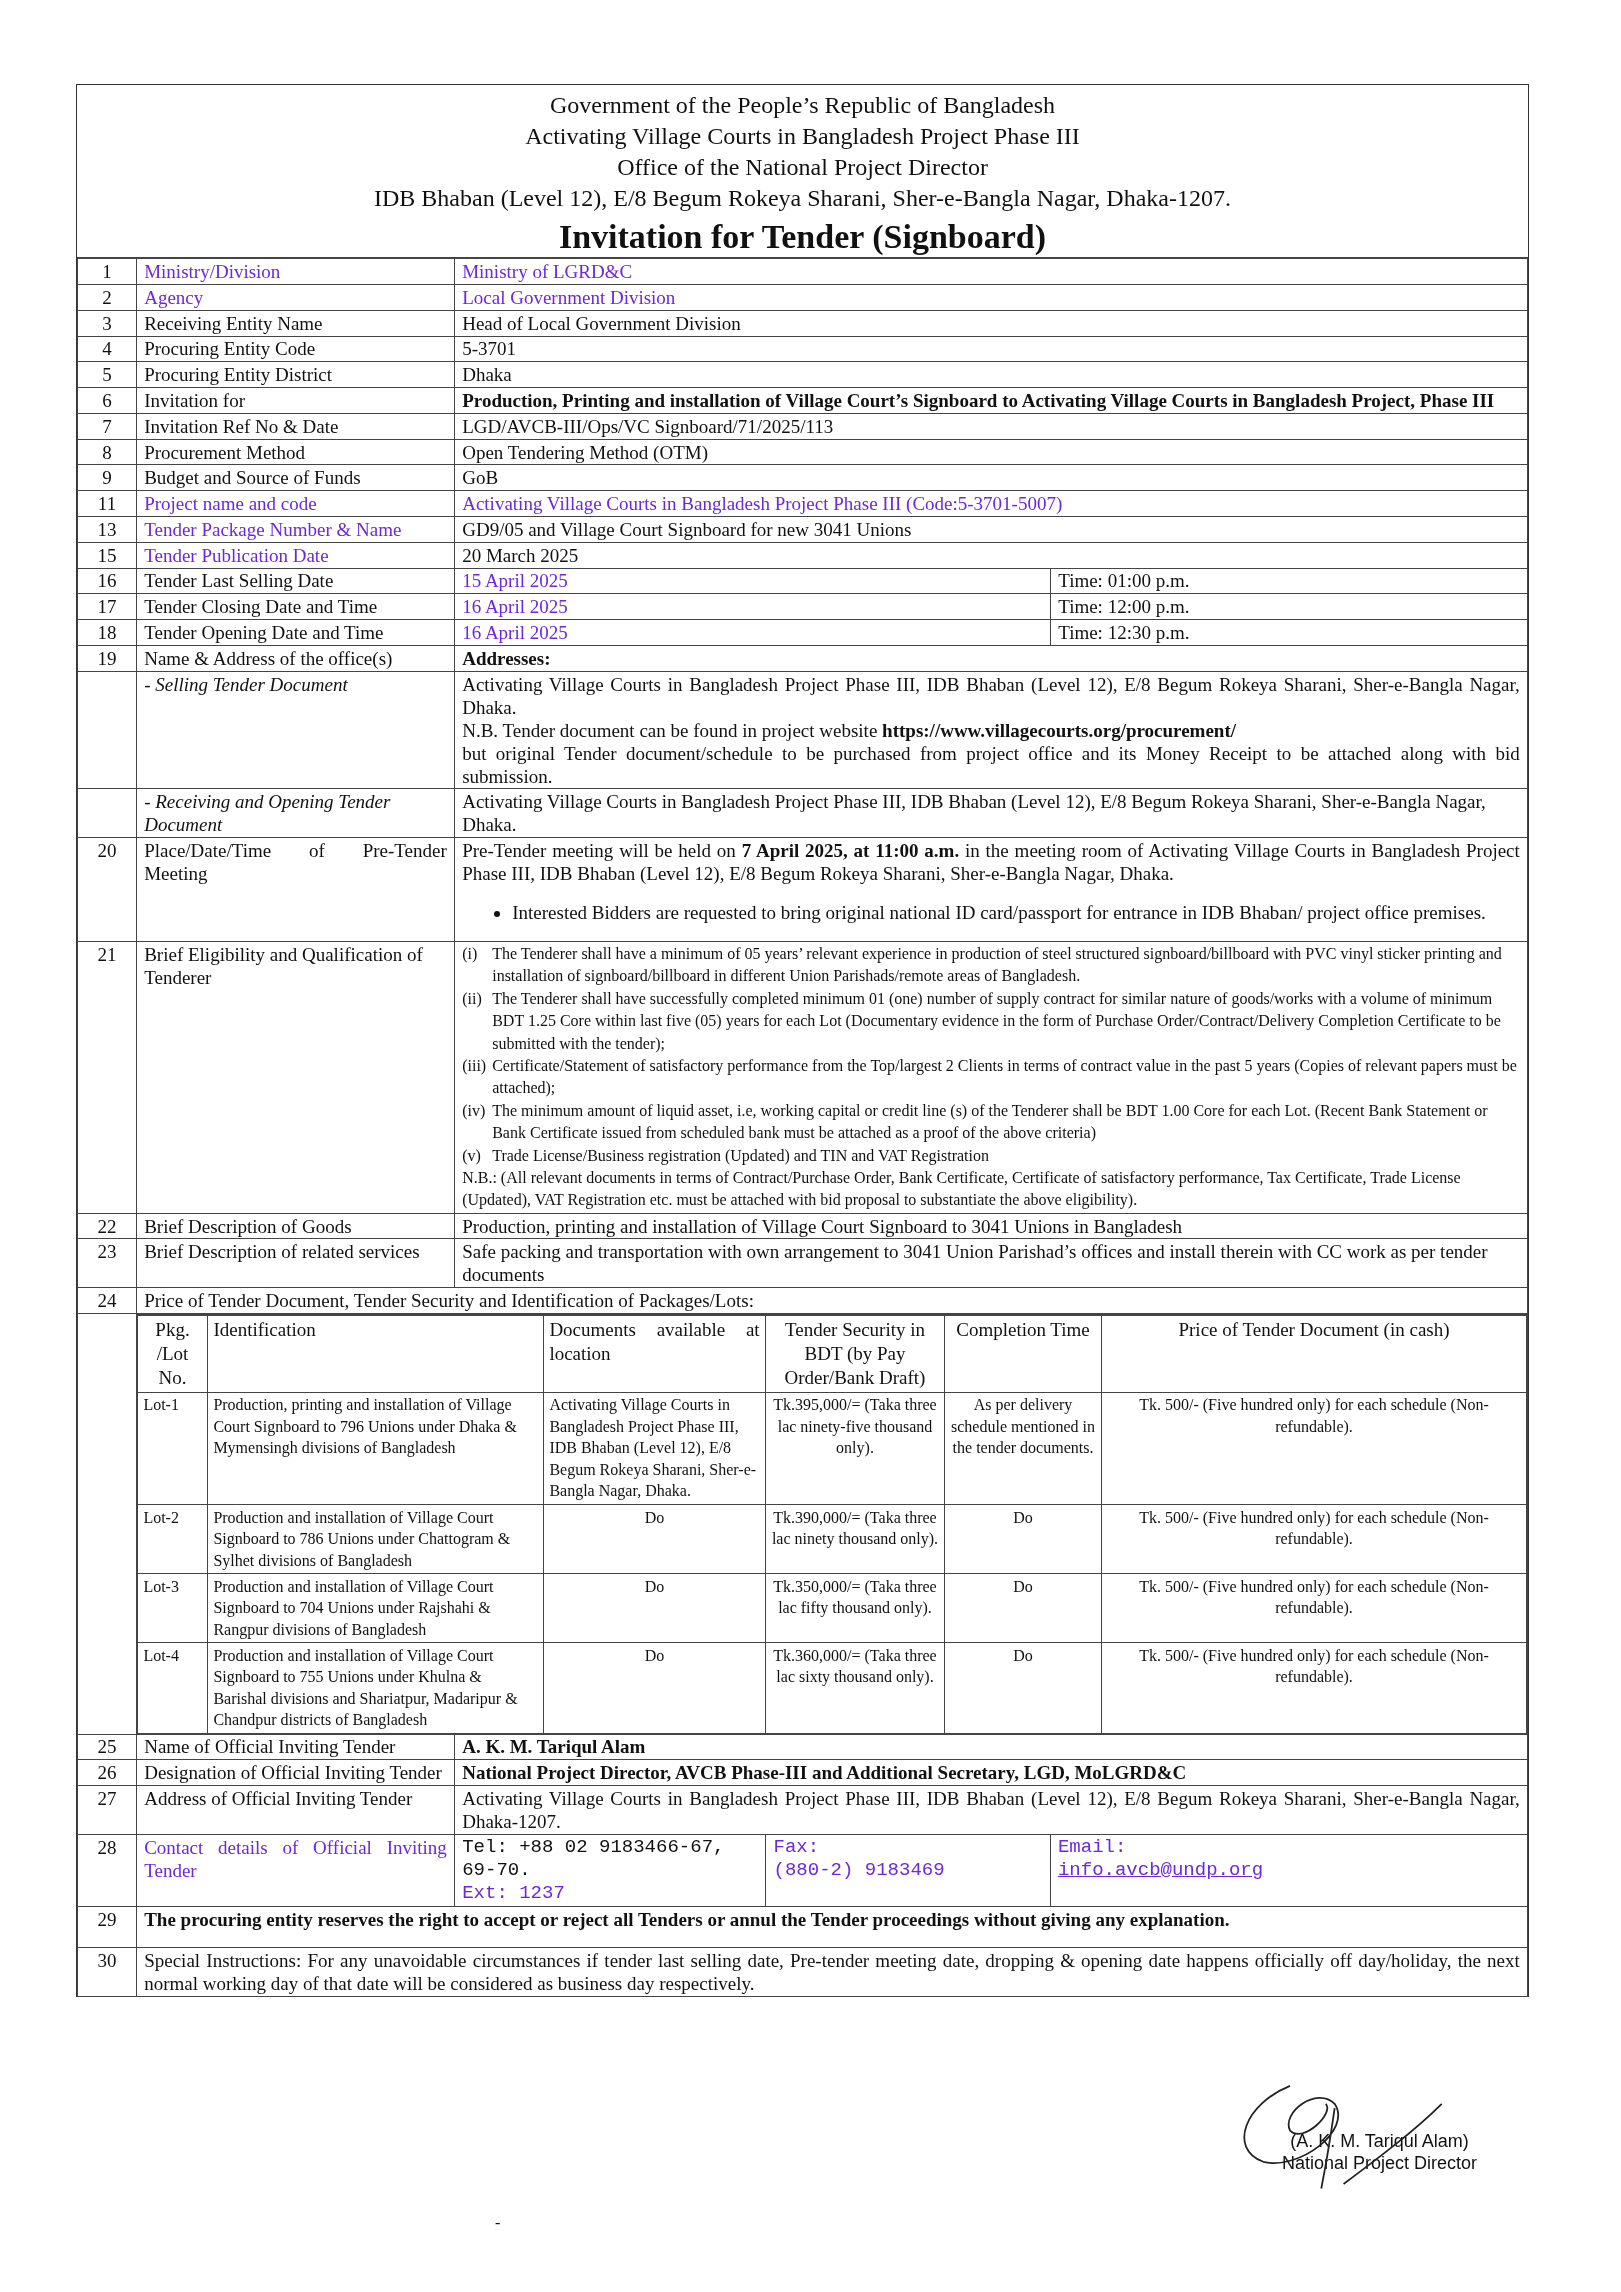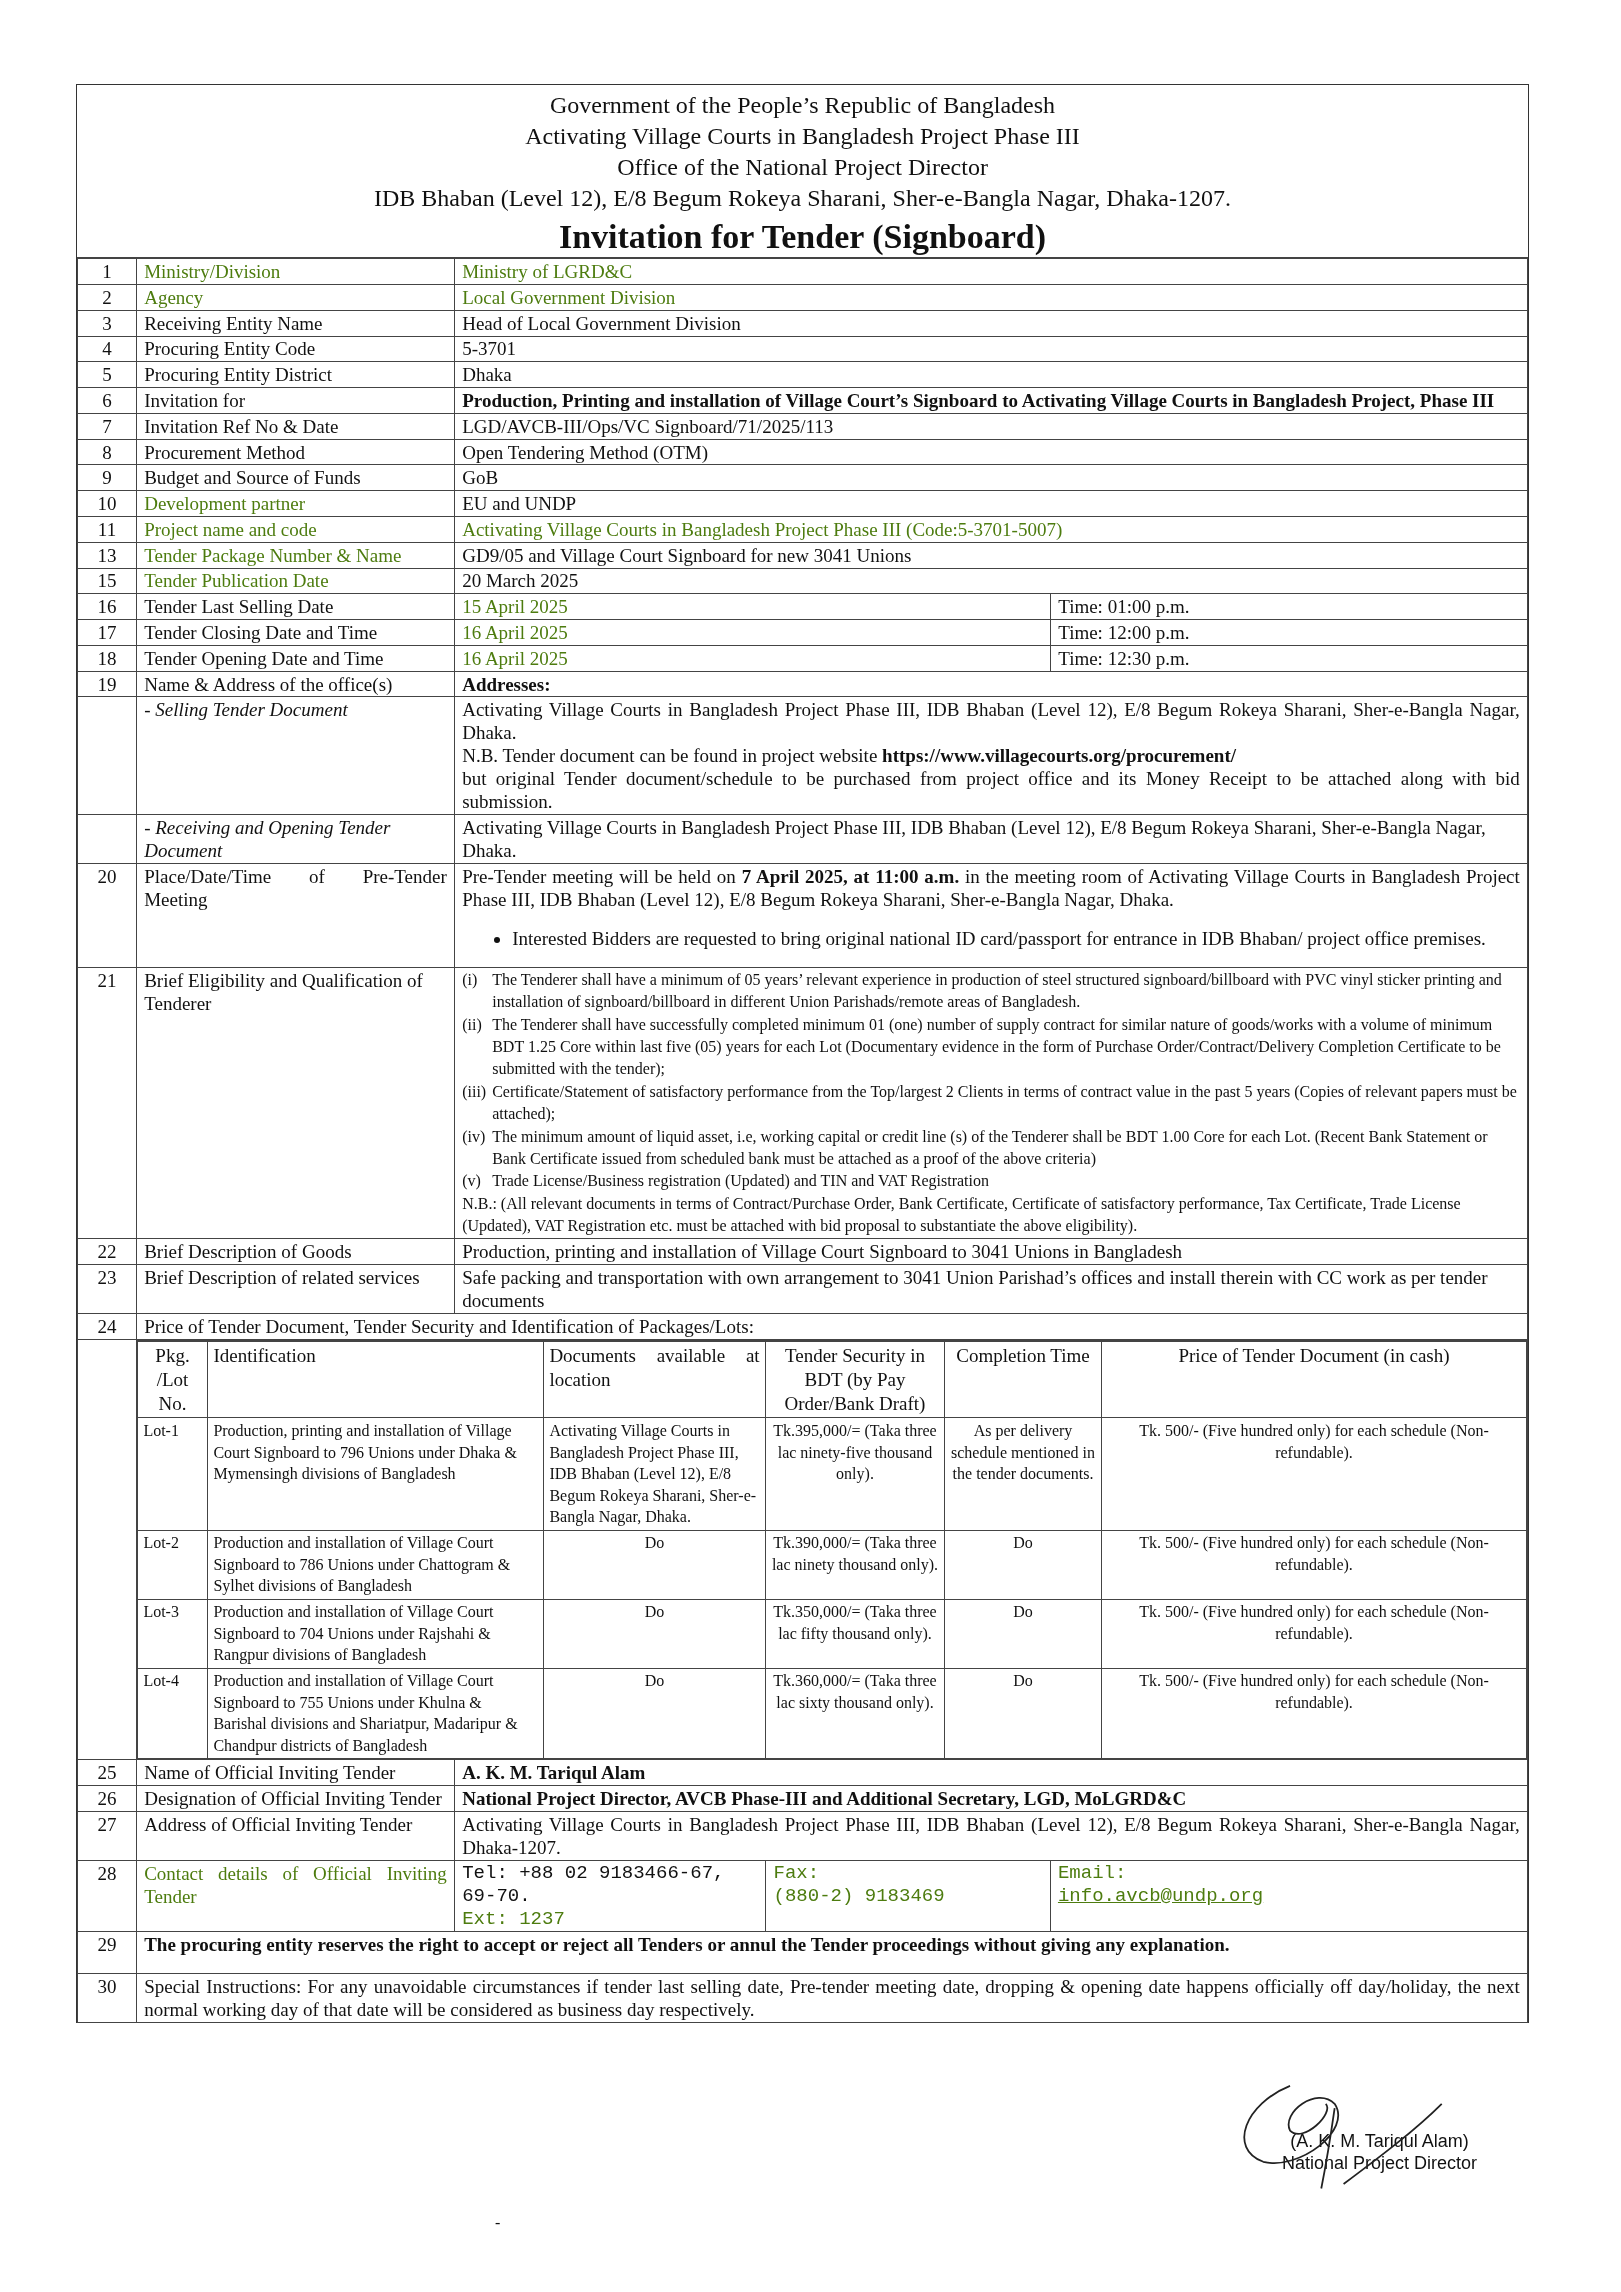--- a/index.html
+++ b/index.html
@@ -17,21 +17,21 @@
   table.main { width: 100%; border-collapse: collapse; table-layout: fixed; font-size: 19px; }
   table.main td {
     border: 1.8px solid #444; padding: 0.9px 7.2px; vertical-align: top; line-height: 23px;
   }
   table.main tr:first-child td { border-top: 2.7px solid #444; }
   td.num { text-align: center; width: 59px; padding: 0.9px 1.8px; }
   td.lab { width: 318px; }
   .just { text-align: justify; }
   .ital { font-style: italic; }
   .b { font-weight: bold; }
-  .faint { color: #4d7c0f; }
+  .faint { color: #6d28d9; }
   ul.bul { margin: 16px; padding-left: 34px; }
   ol.elig { margin: 0; padding: 0; list-style: none; font-size: 16px; line-height: 22.4px; }
   ol.elig li { display: flex; }
   ol.elig li .rn { width: 30px; flex-shrink: 0; }
   .elig-nb { font-size: 16px; line-height: 22.4px; }
   table.lots { width: 100%; border-collapse: collapse; table-layout: fixed; font-size: 16px; }
   table.lots td { border: 1.8px solid #444; padding: 1.8px 5.4px; vertical-align: top; line-height: 21.5px; }
   table.lots .hdr td { font-size: 19px; line-height: 24px; }
   table.lots td.c { text-align: center; }
   td.lotwrap { padding: 0 !important; margin-top: 32px; }
@@ -104,25 +104,20 @@
       <td class="num">8</td>
       <td class="lab">Procurement Method</td>
       <td colspan="2">Open Tendering Method (OTM)</td>
     </tr>
     <tr>
       <td class="num">9</td>
       <td class="lab">Budget and Source of Funds</td>
       <td colspan="2">GoB</td>
     </tr>
     <tr>
-      <td class="num">10</td>
-      <td class="lab faint">Development partner</td>
-      <td colspan="2">EU and UNDP</td>
-    </tr>
-    <tr>
       <td class="num">11</td>
       <td class="lab faint">Project name and code</td>
       <td colspan="2" class="faint">Activating Village Courts in Bangladesh Project Phase III (Code:5-3701-5007)</td>
     </tr>
     <tr>
       <td class="num">13</td>
       <td class="lab faint">Tender Package Number &amp; Name</td>
       <td colspan="2">GD9/05 and Village Court Signboard for new 3041 Unions</td>
     </tr>
     <tr>

